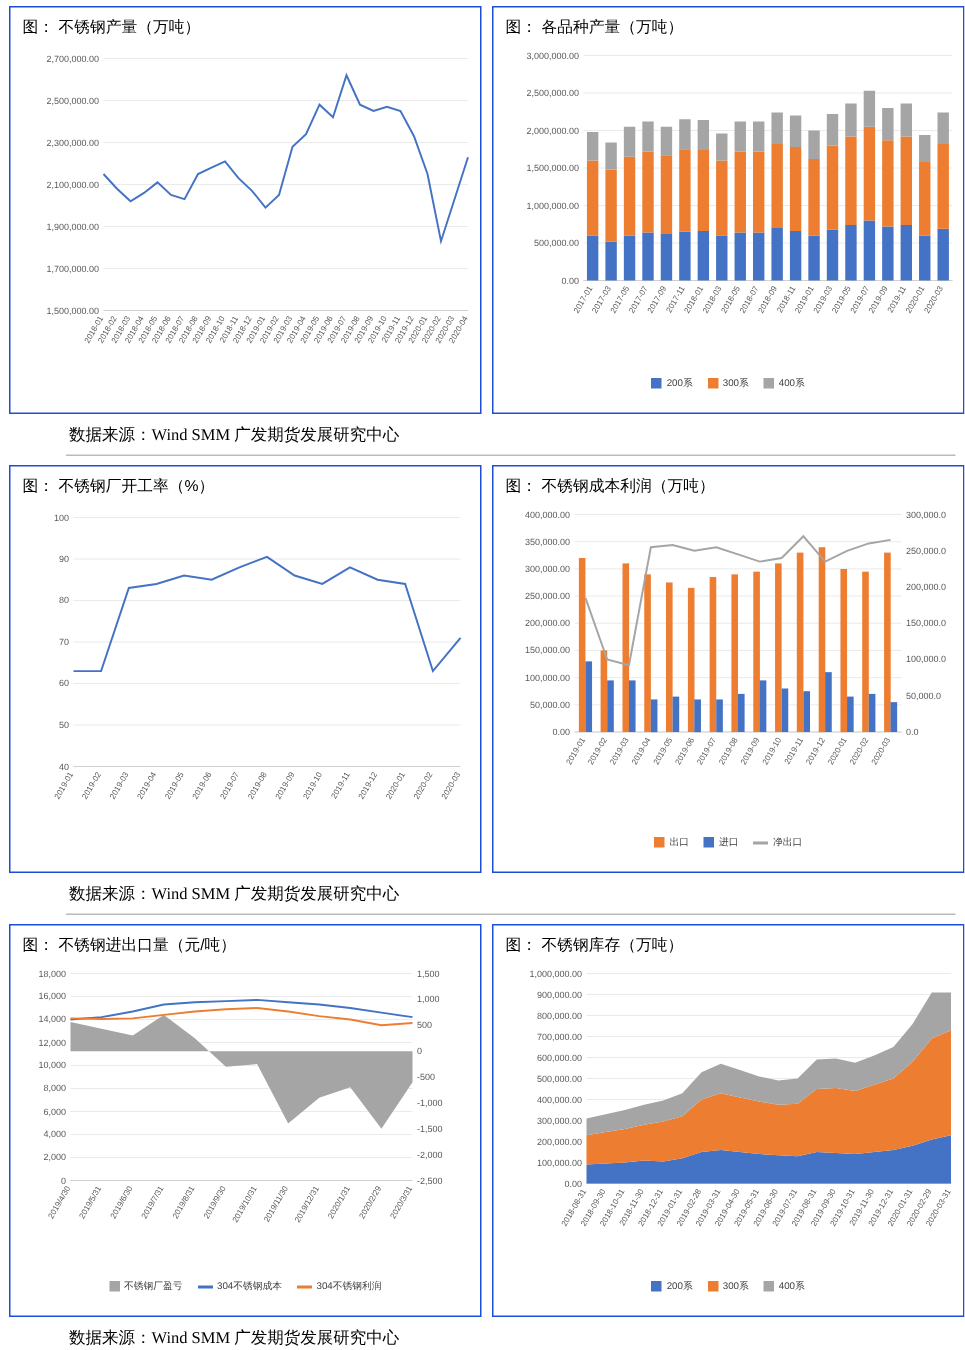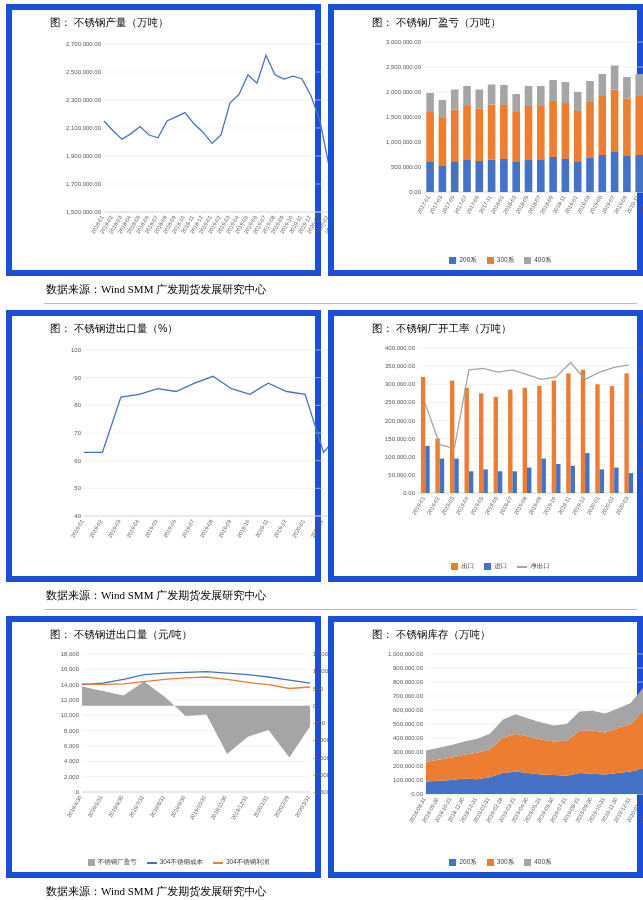--- a/index.html
+++ b/index.html
@@ -4,25 +4,24 @@
 <style>
   html,body{margin:0;padding:0;}
   body{
     width:643px;height:900px;background:#ffffff;
     font-family:"Liberation Sans", sans-serif;
     color:#000;
   }
   .page{width:643px;height:900px;position:relative;box-sizing:border-box;padding:4px 6px;}
   .row{display:flex;gap:0;}
   .panel{
-    border:6px solid #1d4ed8;
+    border:1px solid #1d4ed8;
     box-sizing:border-box;
     position:relative;
     background:#fff;
-    padding-left:30px;
   }
   .panel-title{
     font-size:10.5px;
     padding:6px 8px 2px 8px;
     color:#000;
     white-space:nowrap;
   }
   .source{
     font-size:11px;
     padding:6px 2px 6px 2px;
@@ -101,21 +100,21 @@
               <text x="0" y="0" class="tick-x" text-anchor="end" transform="translate(296,185) rotate(-60)">2020-03</text>
               <text x="0" y="0" class="tick-x" text-anchor="end" transform="translate(305,185) rotate(-60)">2020-04</text>
             </g>
           <g id="c1-lines">
               <polyline points="62.0,89.0 71.0,98.8 80.0,107.2 89.0,101.6 98.0,94.6 107.0,103.0 116.0,105.8 125.0,89.0 134.0,84.8 143.0,80.6 152.0,91.8 161.0,100.2 170.0,111.4 179.0,103.0 188.0,70.8 197.0,62.4 206.0,42.8 215.0,51.2 224.0,23.2 233.0,42.8 242.0,47.0 251.0,44.2 260.0,47.0 269.0,63.8 278.0,89.0 287.0,133.8 296.0,105.8 305.0,77.8" fill="none" stroke="#4472C4" stroke-width="1.3"></polyline>
             </g>
         </svg>
       </div>
     </div>
     <div class="panel" style="width:315px;height:272px;margin-left:7px;">
-      <div class="panel-title">图： 不锈钢厂盈亏（万吨）</div>
+      <div class="panel-title">图： 各品种产量（万吨）</div>
       <div class="chart-area">
         <svg width="313" height="222" viewBox="0 0 313 222">
           <g id="c2-grid">
               <line x1="60" x2="306" y1="160" y2="160" class="gridline"></line>
               <line x1="60" x2="306" y1="135" y2="135" class="gridline"></line>
               <line x1="60" x2="306" y1="110" y2="110" class="gridline"></line>
               <line x1="60" x2="306" y1="85" y2="85" class="gridline"></line>
               <line x1="60" x2="306" y1="60" y2="60" class="gridline"></line>
               <line x1="60" x2="306" y1="35" y2="35" class="gridline"></line>
               <line x1="60" x2="306" y1="10" y2="10" class="gridline"></line>
@@ -229,21 +228,21 @@
               <span>400系</span>
             </div>
           </div>
       </div>
     </div>
   </div>
   <div class="source">数据来源：Wind SMM  广发期货发展研究中心</div>
 
   <div class="row">
     <div class="panel" style="width:315px;height:272px;">
-      <div class="panel-title">图： 不锈钢进出口量（%）</div>
+      <div class="panel-title">图： 不锈钢厂开工率（%）</div>
       <div class="chart-area">
         <svg width="313" height="240" viewBox="0 0 313 240">
           <g id="c3-grid">
               <line x1="42" x2="300" y1="178" y2="178" class="gridline"></line>
               <line x1="42" x2="300" y1="150.33333333333334" y2="150.33333333333334" class="gridline"></line>
               <line x1="42" x2="300" y1="122.66666666666667" y2="122.66666666666667" class="gridline"></line>
               <line x1="42" x2="300" y1="95" y2="95" class="gridline"></line>
               <line x1="42" x2="300" y1="67.33333333333334" y2="67.33333333333334" class="gridline"></line>
               <line x1="42" x2="300" y1="39.66666666666666" y2="39.66666666666666" class="gridline"></line>
               <line x1="42" x2="300" y1="12" y2="12" class="gridline"></line>
@@ -275,21 +274,21 @@
               <text x="0" y="0" class="tick-x" text-anchor="end" transform="translate(281.57142857142856,183) rotate(-60)">2020-02</text>
               <text x="0" y="0" class="tick-x" text-anchor="end" transform="translate(300,183) rotate(-60)">2020-03</text>
             </g>
           <g id="c3-lines">
               <polyline points="42.0,114.4 60.4,114.4 78.9,59.0 97.3,56.3 115.7,50.7 134.1,53.5 152.6,45.2 171.0,38.3 189.4,50.7 207.9,56.3 226.3,45.2 244.7,53.5 263.1,56.3 281.6,114.4 300.0,92.2" fill="none" stroke="#4472C4" stroke-width="1.3"></polyline>
             </g>
         </svg>
       </div>
     </div>
     <div class="panel" style="width:315px;height:272px;margin-left:7px;">
-      <div class="panel-title">图： 不锈钢厂开工率（万吨）</div>
+      <div class="panel-title">图： 不锈钢成本利润（万吨）</div>
       <div class="chart-area">
         <svg width="313" height="222" viewBox="0 0 313 222">
           <g id="c4-grid">
               <line x1="54" x2="272" y1="155" y2="155" class="gridline"></line>
               <line x1="54" x2="272" y1="136.875" y2="136.875" class="gridline"></line>
               <line x1="54" x2="272" y1="118.75" y2="118.75" class="gridline"></line>
               <line x1="54" x2="272" y1="100.625" y2="100.625" class="gridline"></line>
               <line x1="54" x2="272" y1="82.5" y2="82.5" class="gridline"></line>
               <line x1="54" x2="272" y1="64.375" y2="64.375" class="gridline"></line>
               <line x1="54" x2="272" y1="46.25" y2="46.25" class="gridline"></line>

